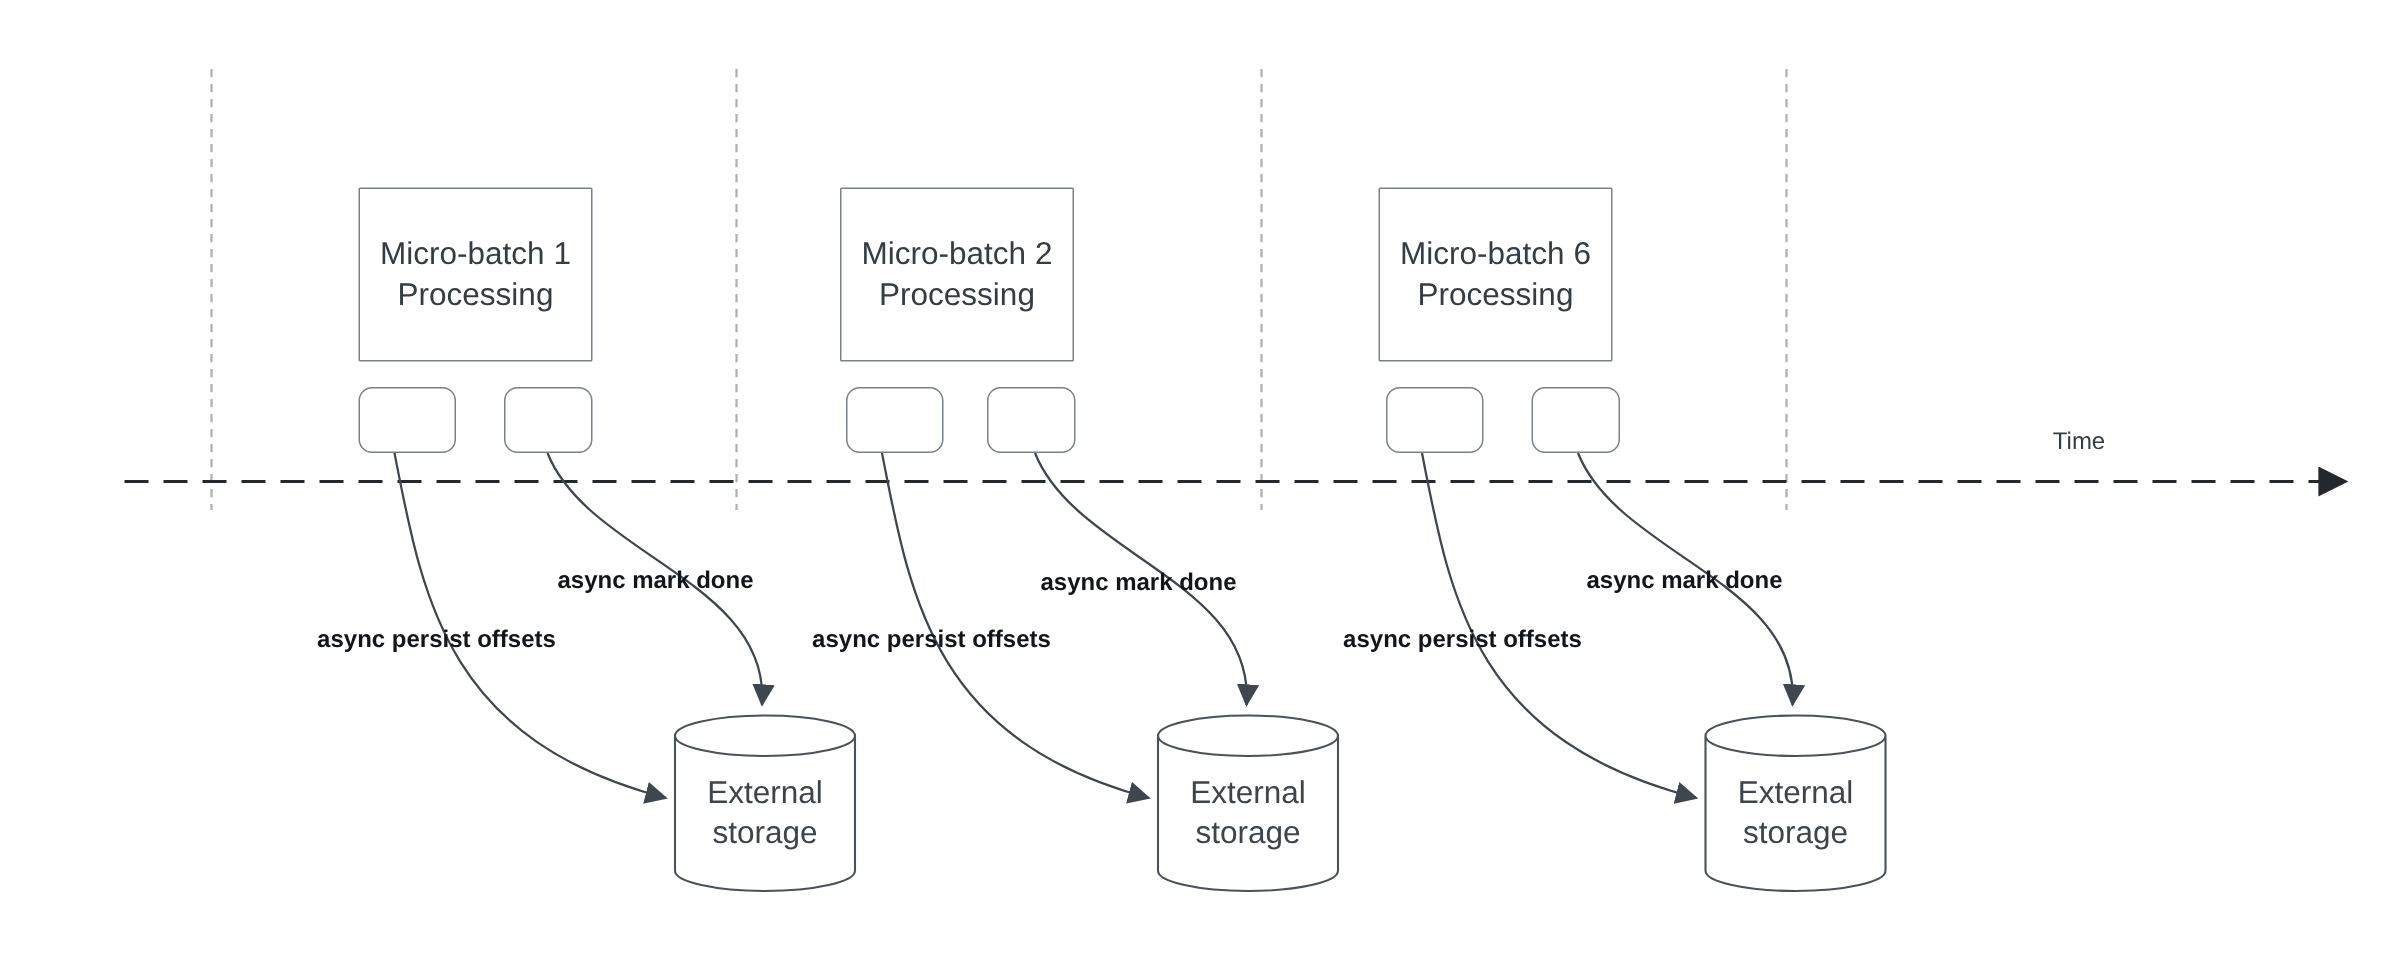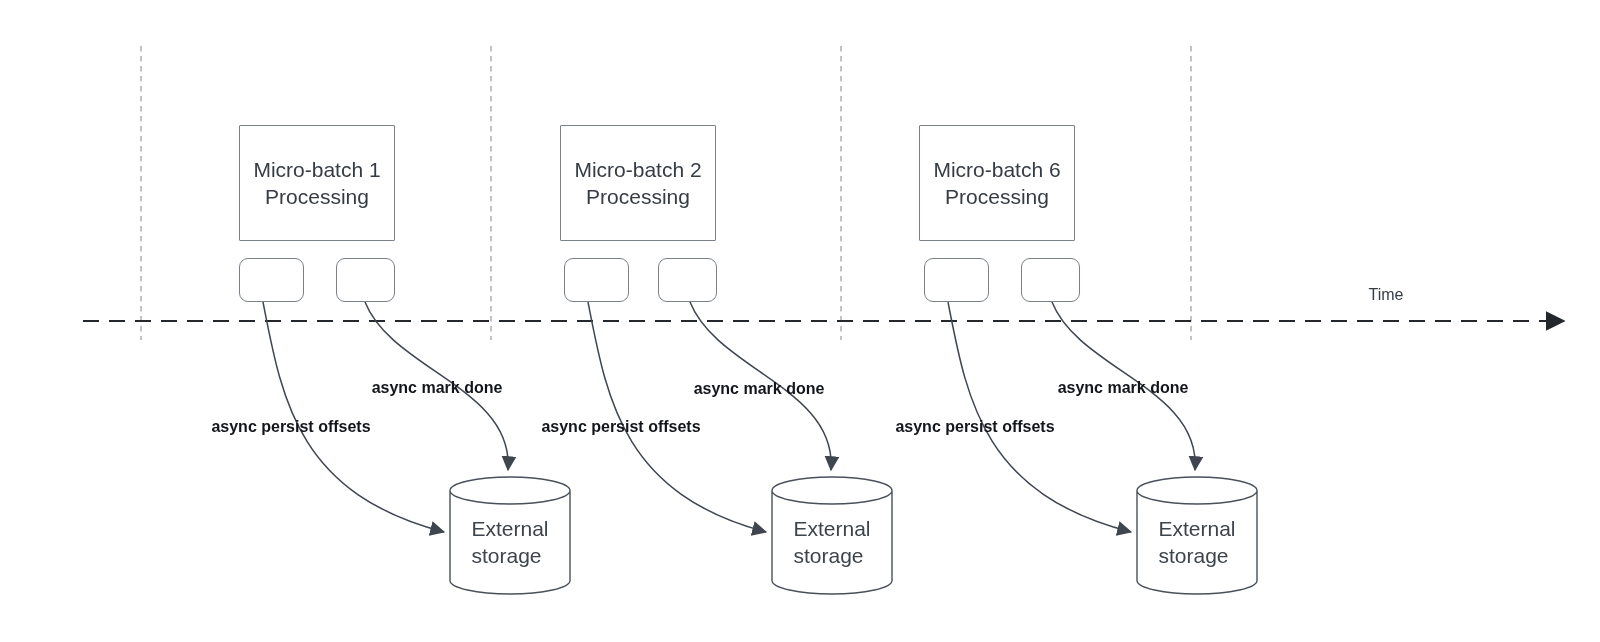--- a/index.html
+++ b/index.html
@@ -53,21 +53,21 @@
   .g1 .done-label{left:437px;top:388px;}
   .g2 .persist-label{left:621px;top:427px;}
   .g2 .done-label{left:759px;top:389px;}
   .g3 .persist-label{left:975px;top:427px;}
   .g3 .done-label{left:1123px;top:388px;}
 
   
   .storage-label{
     position:absolute;top:542px;
     transform:translate(-50%,-50%);
-    text-align:left;
+    text-align:center;
     font-size:21px;line-height:27px;color:#3e444b;
     white-space:pre-line;
   }
   .g1 .storage-label{left:510px;}
   .g2 .storage-label{left:832px;}
   .g3 .storage-label{left:1197px;}
 
   
   .time-label{
     position:absolute;left:1386px;top:272px;

